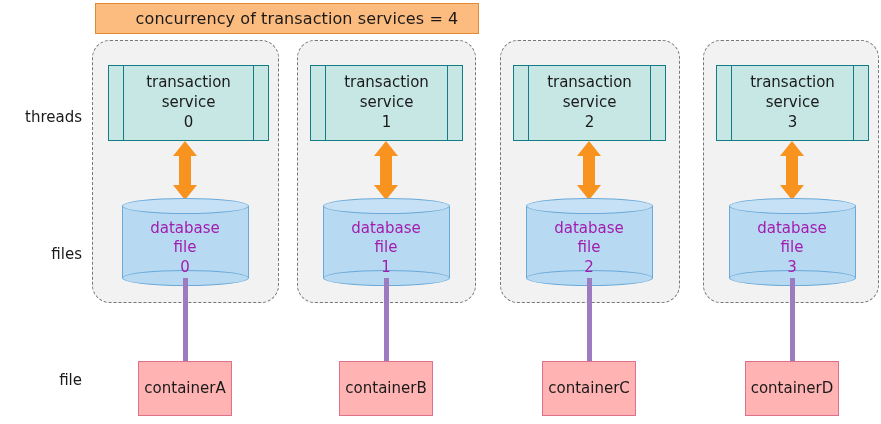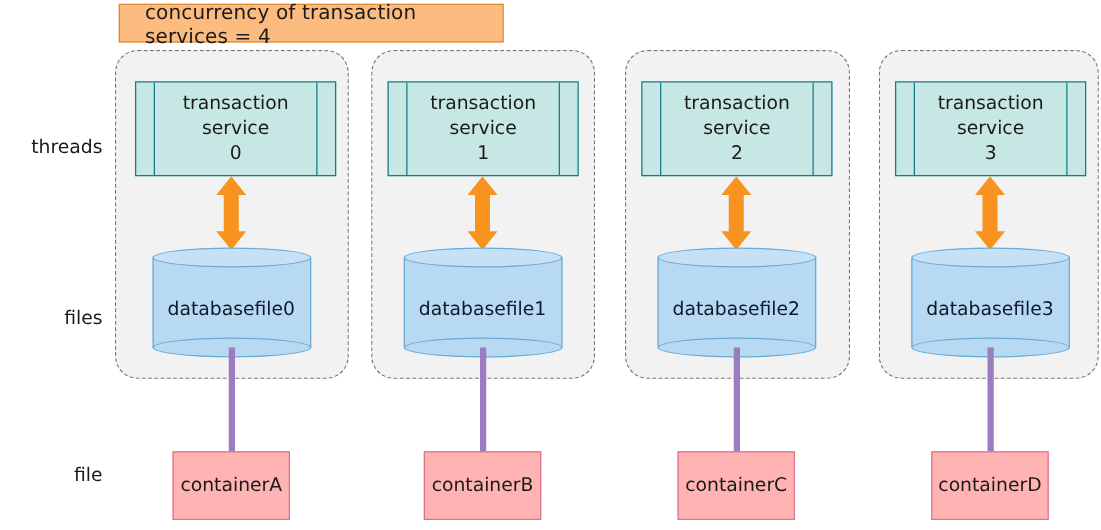--- a/index.html
+++ b/index.html
@@ -16,21 +16,21 @@
     height: 424px;
     background: #ffffff;
     overflow: hidden;
   }
 
   
   .banner {
     position: absolute;
     left: 95px;
     top: 3px;
-    width: 308px;
+    width: 384px;
     height: 31px;
     box-sizing: border-box;
     background: #fcbc7f;
     border: 1px solid #e08a33;
     color: #1a1a1a;
     font-size: 16px;
     display: flex;
     align-items: center;
     justify-content: center;
     letter-spacing: 0.1px;
@@ -134,26 +134,26 @@
     border: 1px solid #6aa9d8;
     border-radius: 50% / 50%;
     box-sizing: border-box;
   }
   .cyl-text {
     position: absolute;
     left: 0; right: 0;
     top: 16px;
     bottom: 4px;
     display: flex;
-    flex-direction: row;
+    flex-direction: column;
     align-items: center;
     justify-content: center;
     font-size: 15px;
     line-height: 1.3;
-    color: #0f172a;
+    color: #a21caf;
     text-align: center;
     z-index: 3;
   }
 
   
   .connector {
     position: absolute;
     top: 278px;
     width: 5px;
     height: 85px;

